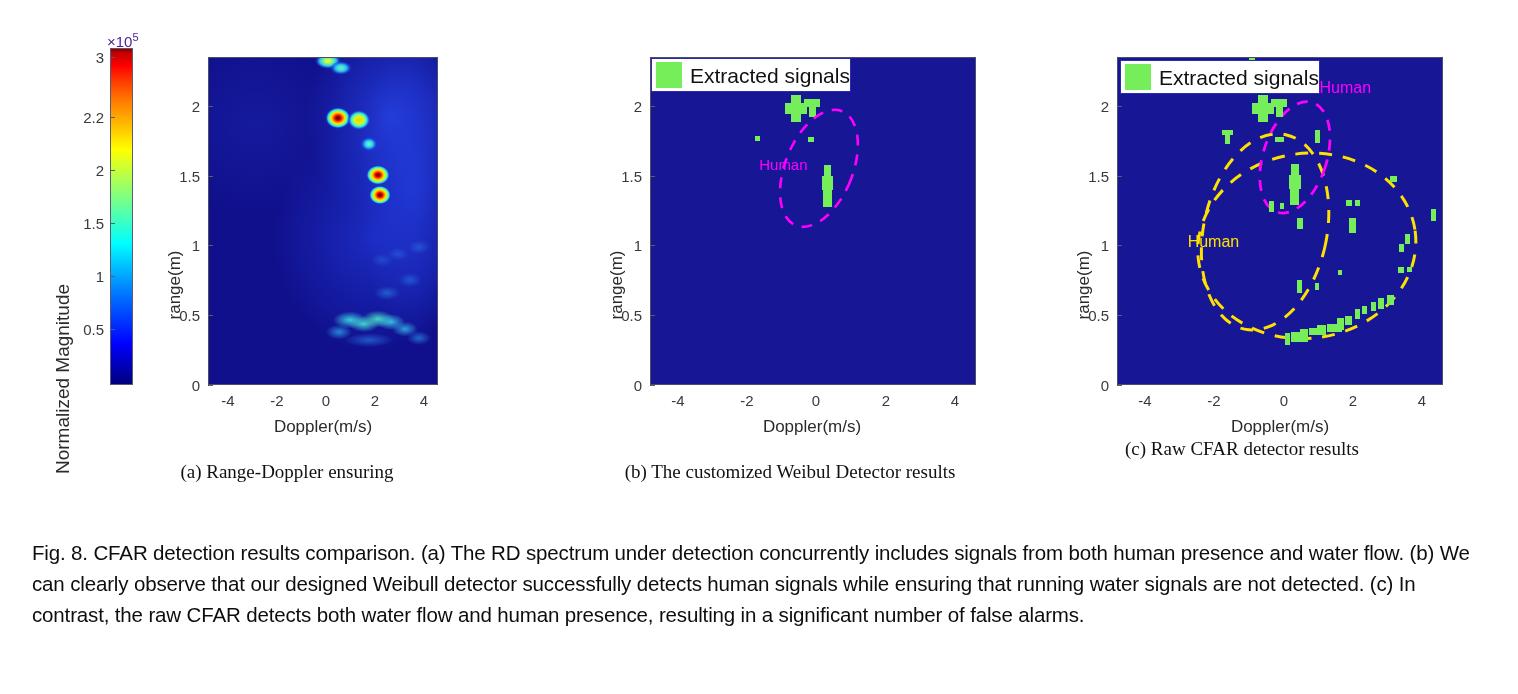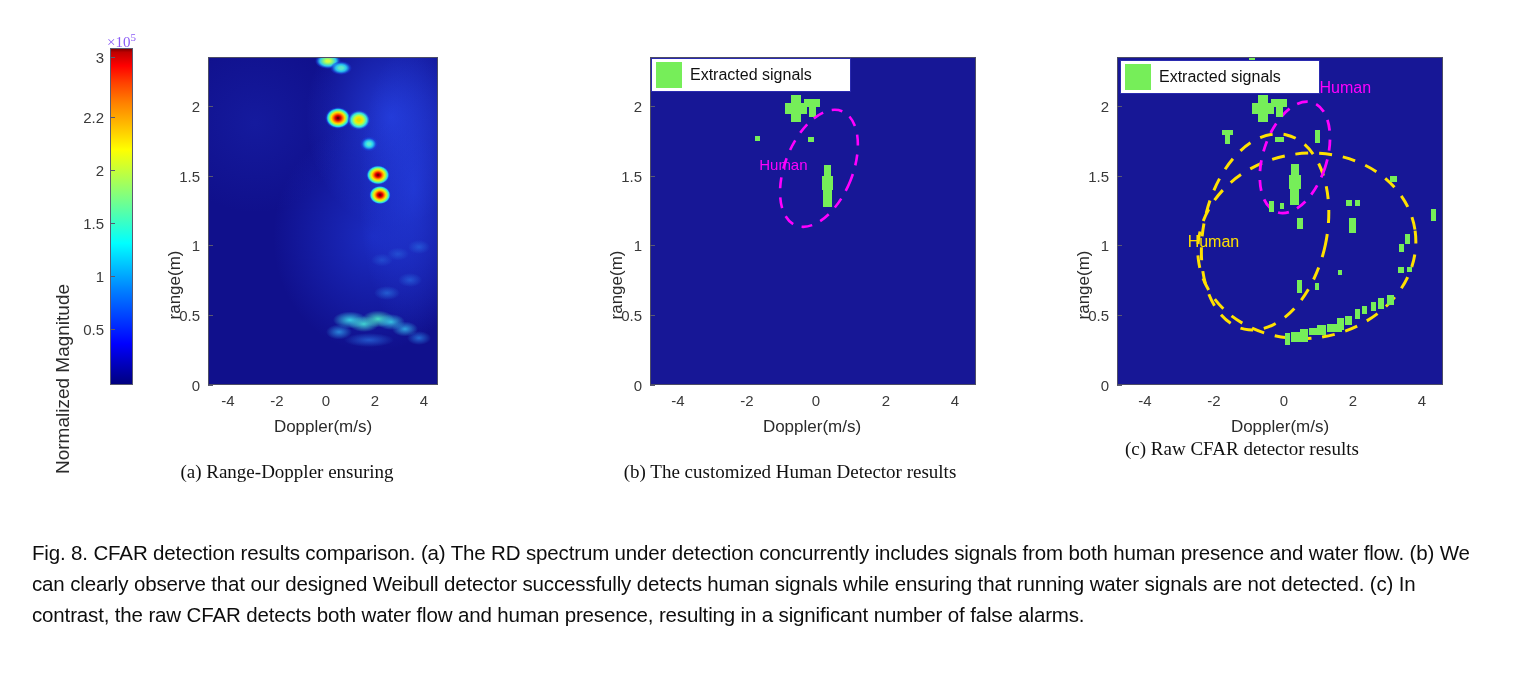--- a/index.html
+++ b/index.html
@@ -87,23 +87,23 @@
       #ffff00 70%,
       #ffbf00 77%,
       #ff8000 84%,
       #ff4000 90%,
       #ff0000 95%,
       #bf0000 99%,
       #7f0000 100%);
   }
   .cbar-exp {
     position: absolute;
-    font-family: Liberation Serif, serif;
+    font-family: Liberation Sans, sans-serif;
     font-size: 15px;
-    color: #8b5cf6;
+    color: #4c1d95;
     white-space: nowrap;
   }
   .cbar-exp sup { font-size: 11px; }
 
   
   .heat-layer {
     position: absolute;
     left: 0; top: 0;
     width: 100%; height: 100%;
   }
@@ -131,21 +131,21 @@
     gap: 8px;
   }
   .legend-swatch {
     width: 26px;
     height: 26px;
     background: #76ee59;
     flex: 0 0 auto;
   }
   .legend-label {
     font-family: "Liberation Sans", sans-serif;
-    font-size: 16px;
+    font-size: 21px;
     color: #111111;
     white-space: nowrap;
     line-height: 1;
   }
 
   
   .annot {
     position: absolute;
     font-family: "Liberation Sans", sans-serif;
     font-size: 15px;
@@ -338,21 +338,21 @@
     <div class="axis-title axis-title-y" style="left:607px; top:285px;">range(m)</div>
 
     <div class="tick tick-x" style="left:678px; top:392px;">-4</div>
     <div class="tick tick-x" style="left:747px; top:392px;">-2</div>
     <div class="tick tick-x" style="left:816px; top:392px;">0</div>
     <div class="tick tick-x" style="left:886px; top:392px;">2</div>
     <div class="tick tick-x" style="left:955px; top:392px;">4</div>
 
     <div class="axis-title axis-title-x" style="left:812px; top:417px;">Doppler(m/s)</div>
 
-    <div class="subcap" style="left:790px; top:461px;">(b)  The customized Human Detector results</div>
+    <div class="subcap" style="left:790px; top:461px;">(b)  The customized Weibul Detector results</div>
   </div>
 
   <div class="panel">
 
     <div class="axes axes-det" style="left:1117px; top:57px; width:326px; height:328px;">
 
       <svg class="ellipse-svg" viewBox="0 0 326 328" preserveAspectRatio="none">
         <ellipse cx="148" cy="175" rx="62" ry="100" transform="rotate(12 148 175)" fill="none" stroke="#ffe100" stroke-width="3" stroke-dasharray="13 11"></ellipse>
         <ellipse cx="190" cy="189" rx="110" ry="93" transform="rotate(-8 190 189)" fill="none" stroke="#ffe100" stroke-width="3" stroke-dasharray="13 11"></ellipse>
         <ellipse cx="178" cy="100" rx="32" ry="58" transform="rotate(18 178 100)" fill="none" stroke="#ff00ff" stroke-width="2.8" stroke-dasharray="11 9"></ellipse>

